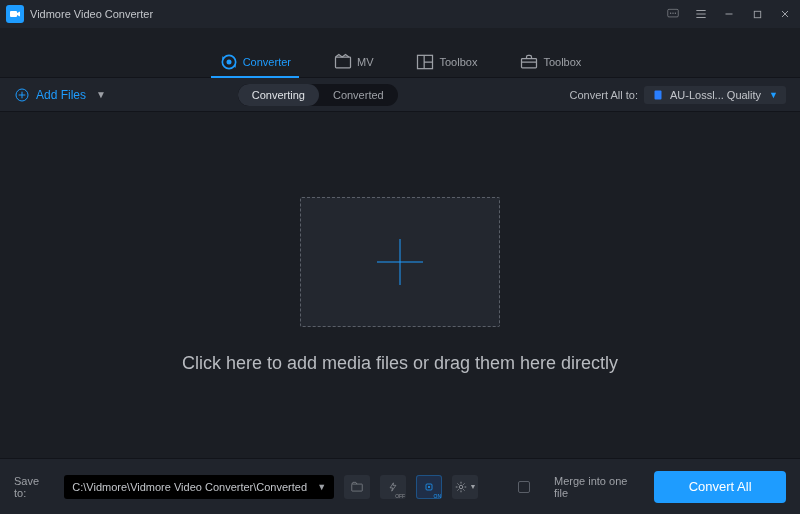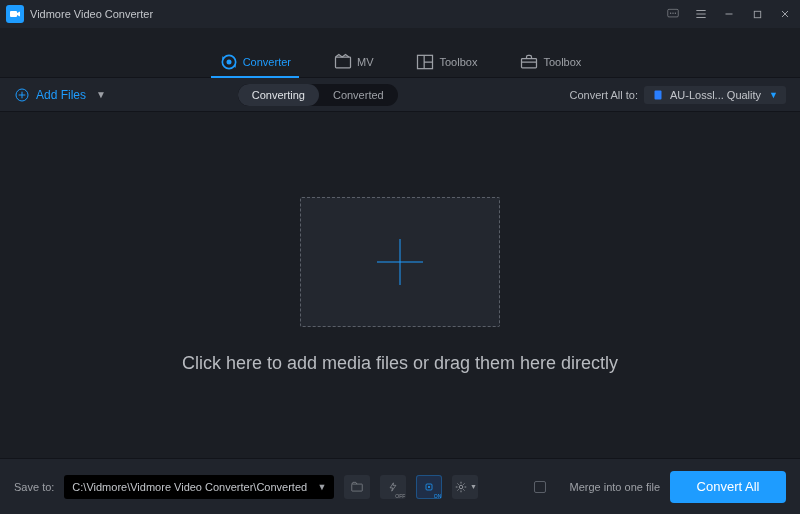--- a/index.html
+++ b/index.html
@@ -122,21 +122,21 @@
     position:relative;
   }
   .small-btn.accent { background:#1e6fff22; box-shadow: inset 0 0 0 1px #1e9cff55; color:#1e9cff;}
   .small-btn .corner { position:absolute; right:1px; bottom:0; font-size:5px; color:#8a8d92;}
   .spacer { flex: 1; }
   .merge {
     display: flex; align-items: center; gap: 24px; font-size: 11px; color: #9da0a6; cursor:pointer;padding-left:20px;
   }
   .merge .box { width:12px; height:12px; border:1px solid #5a5f68; border-radius:2px; }
   .convert-all {
-    width: 116px; height: 32px; border: none; border-radius: 4px;
+    width: 132px; height: 32px; border: none; border-radius: 4px;
     background: #1e9cff; color: #fff; font-size: 13px; font-weight: 500; cursor: pointer;
   }
 </style>
 </head>
 <body>
 
 <div class="titlebar">
   <div class="titlebar-left">
     <div class="app-icon">
       <svg width="12" height="12" viewBox="0 0 24 24" fill="none">

